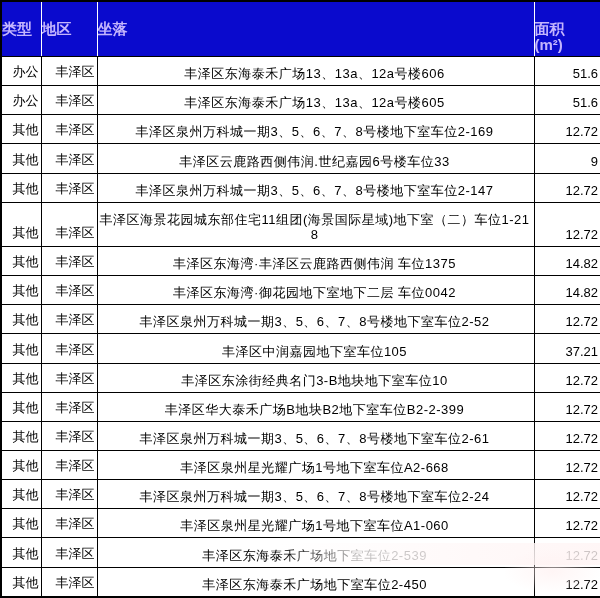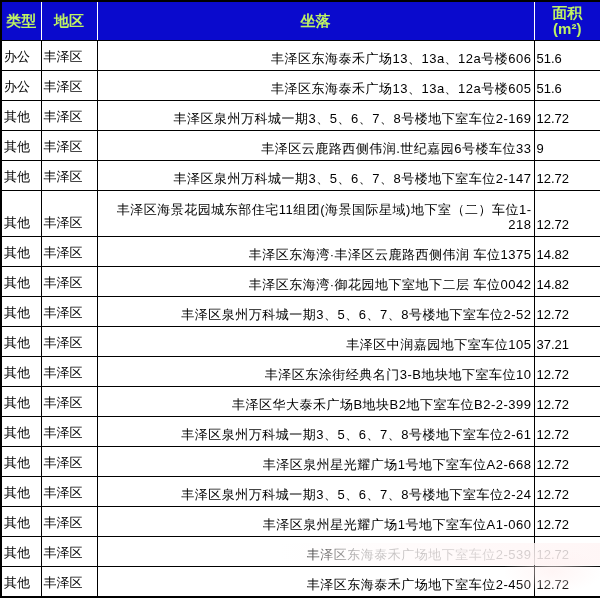--- a/index.html
+++ b/index.html
@@ -22,54 +22,54 @@
     table-layout: fixed;
     border: 2px solid #000000;
   }
   col.c-type     { width: 40px; }
   col.c-region   { width: 56px; }
   col.c-location { width: 437px; }
   col.c-area     { width: 67px; }
 
   thead th {
     background: #0a0acd;
-    color: #bef264;
+    color: #c4b5fd;
     font-weight: bold;
     font-size: 15px;
     height: 35px;
     padding: 0;
     border: 1px solid #ffffff;
     border-top: 1px solid #000000;
     border-bottom: 1px solid #000000;
     vertical-align: middle;
-    text-align: center;
+    text-align: left;
     overflow: hidden;
   }
   thead th:first-child { border-left: 1px solid #000000; }
   thead th:last-child  { border-right: 1px solid #000000; }
   thead th.h-area {
     vertical-align: top;
-    padding-top: 3px;
+    padding-top: 19px;
     line-height: 16px;
   }
   thead th.h-area .line { height: 16px; line-height: 16px; }
 
   tbody td {
     border: 1px solid #000000;
     background: #ffffff;
     color: #000000;
     font-size: 13px;
     vertical-align: bottom;
     padding: 0 2px 4px 2px;
     overflow: hidden;
   }
-  td.col-type, td.col-region, td.col-area { text-align: left; white-space: nowrap; }
+  td.col-type, td.col-region, td.col-area { text-align: right; white-space: nowrap; }
   td.col-location {
-    text-align: right;
-    padding-left: 16px;
+    text-align: center;
+    padding-left: 0;
     line-height: 15px;
     letter-spacing: 0.5px;
     word-break: break-all;
   }
 
   .watermark-smudge {
     position: absolute;
     left: 280px;
     top: 543px;
     width: 320px;

